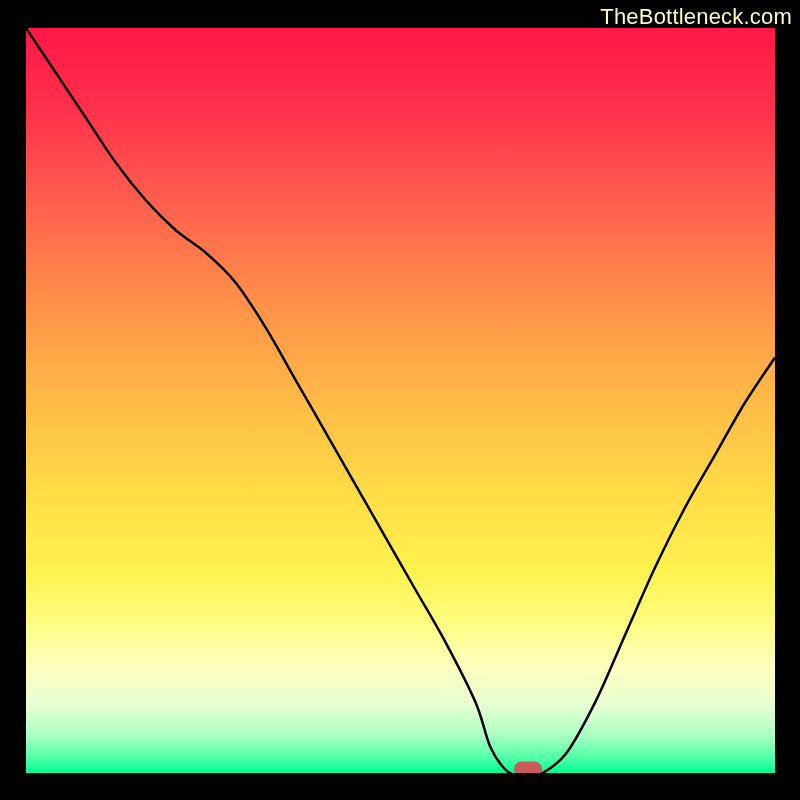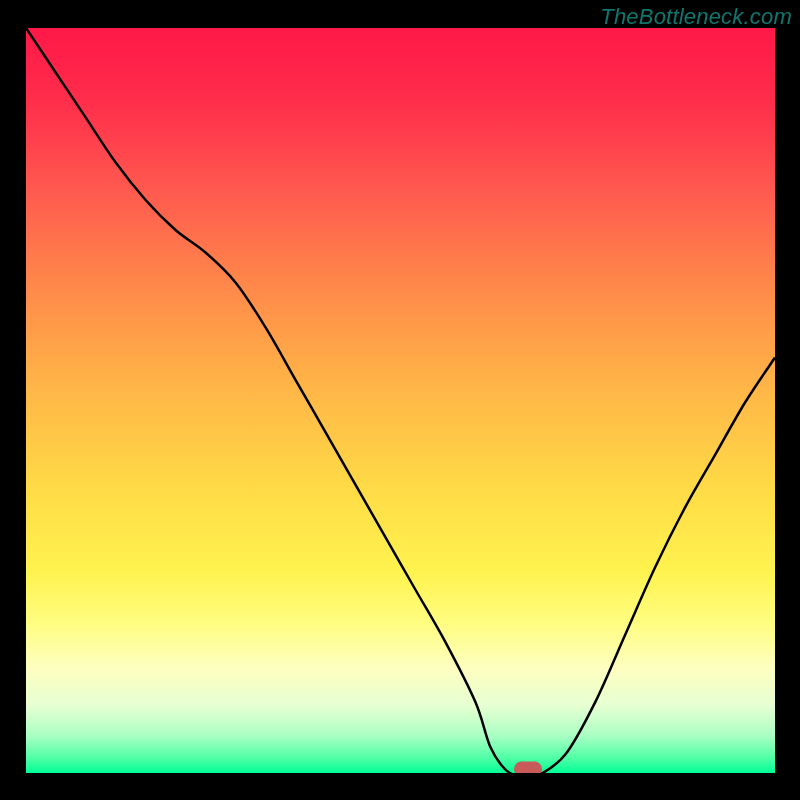--- a/index.html
+++ b/index.html
@@ -14,26 +14,25 @@
   .frame {
     position: relative;
     width: 800px;
     height: 800px;
     background: #000;
   }
   .watermark {
     position: absolute;
     top: 4px;
     right: 8px;
-    color: #0f766e;
+    color: #fef9c3;
     font-size: 22px;
     font-weight: 500;
     letter-spacing: 0.2px;
     z-index: 50;
-    font-style: italic;
   }
   
   .plot {
     position: absolute;
     left: 26px;
     top: 28px;
     width: 749px;
     height: 745px;
     overflow: hidden;
   }

